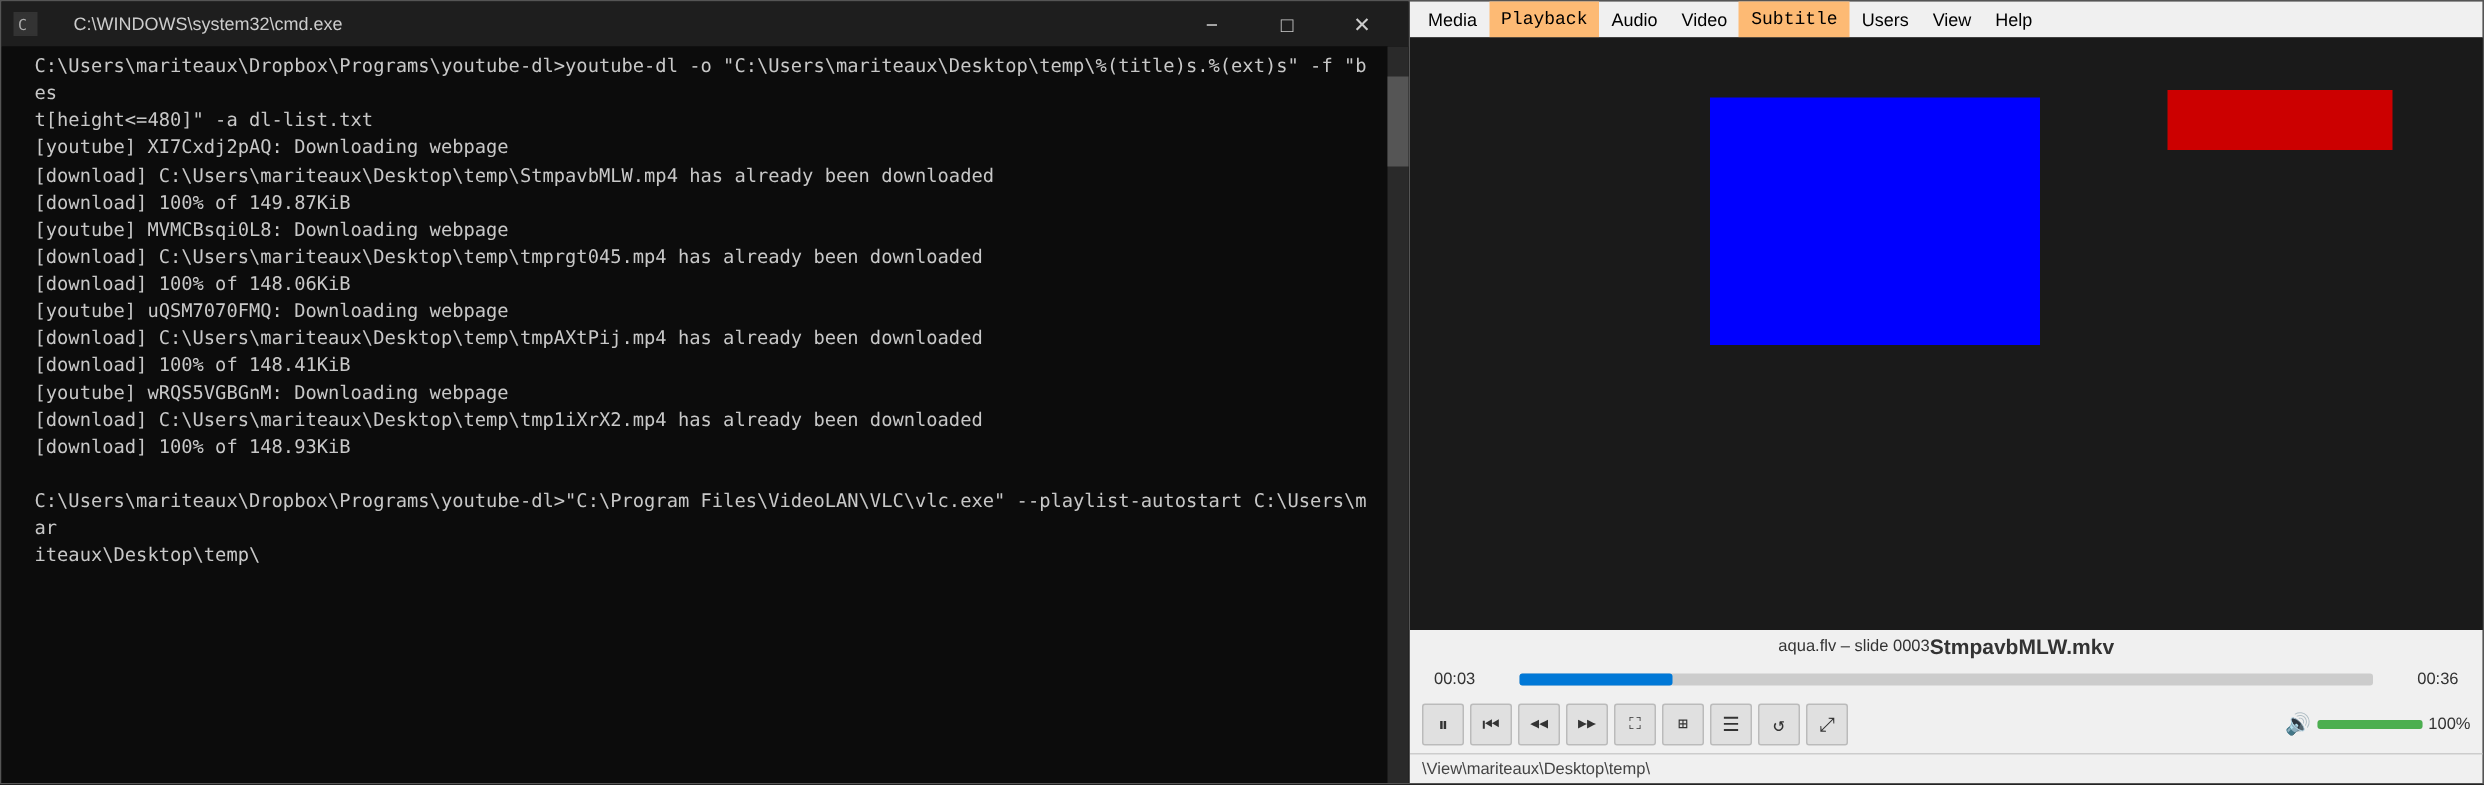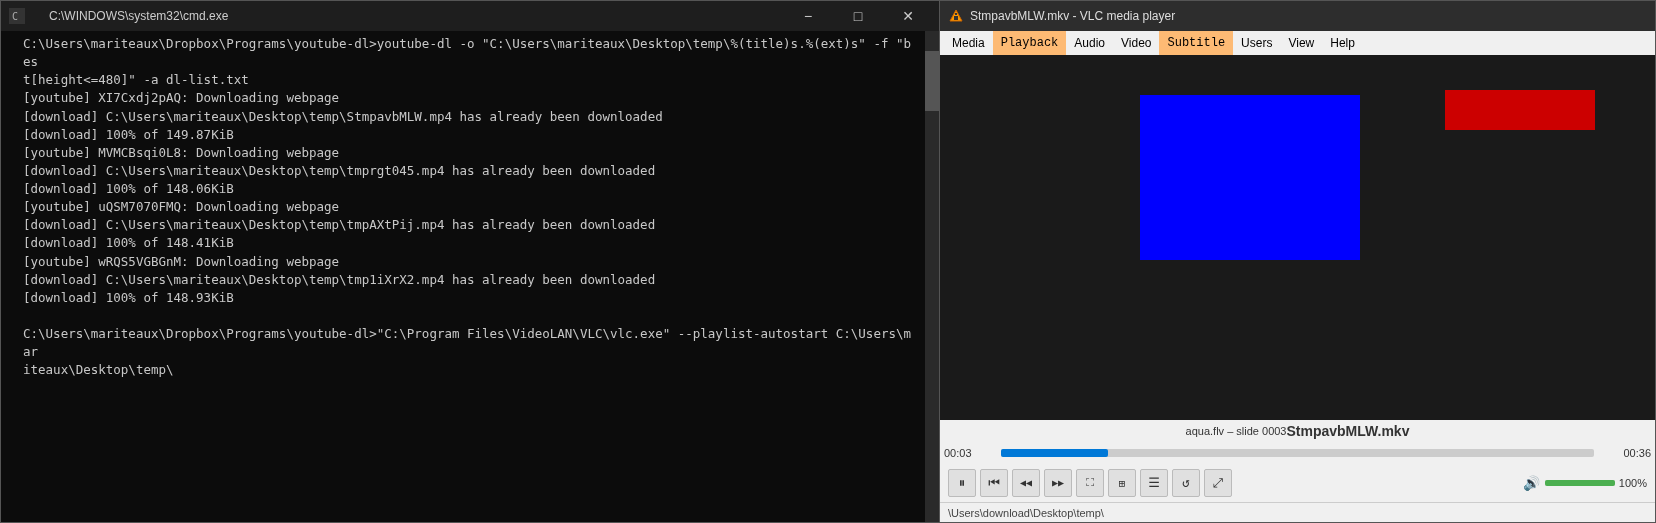--- a/index.html
+++ b/index.html
@@ -223,21 +223,21 @@
     .vlc-info-right {
       font-size: 14px;
       font-family: 'Arial', sans-serif;
       color: #333;
       font-weight: bold;
     }
 
     
     .vlc-progress-area {
       background: #f0f0f0;
-      padding: 2px 4px;
+      padding: 2px 16px;
       flex-shrink: 0;
       height: 22px;
       display: flex;
       align-items: center;
       gap: 21px;
     }
     .vlc-time-left {
       font-size: 11px;
       font-family: 'Segoe UI', sans-serif;
       color: #333;
@@ -371,35 +371,20 @@
 C:\Users\mariteaux\Dropbox\Programs\youtube-dl&gt;"C:\Program Files\VideoLAN\VLC\vlc.exe" --playlist-autostart C:\Users\mar
 iteaux\Desktop\temp\
 </pre>
   </div>
   <div class="cmd-scrollbar">
     <div class="cmd-scroll-thumb"></div>
   </div>
 </div>
 
 <div class="vlc-window">
-  <div class="vlc-titlebar">
-    <div class="vlc-logo">
-      <svg width="16" height="16" viewBox="0 0 16 16">
-        <polygon points="8,2 14,13 2,13" fill="#f90" stroke="#c60" stroke-width="1"></polygon>
-        <rect x="6" y="8" width="4" height="4" fill="#333"></rect>
-        <rect x="7" y="5" width="2" height="2" fill="#333"></rect>
-      </svg>
-    </div>
-    <span class="vlc-title-text">StmpavbMLW.mkv - VLC media player</span>
-    <div class="vlc-window-controls">
-      <div class="vlc-btn"></div>
-      <div class="vlc-btn"></div>
-      <div class="vlc-btn close"></div>
-    </div>
-  </div>
 
   <div class="vlc-menubar" id="vlc-menu">
   <div class="vlc-menu-item">Media</div>
       <div class="vlc-menu-item active">Playback</div>
       <div class="vlc-menu-item">Audio</div>
       <div class="vlc-menu-item">Video</div>
       <div class="vlc-menu-item active">Subtitle</div>
       <div class="vlc-menu-item">Users</div>
       <div class="vlc-menu-item">View</div>
       <div class="vlc-menu-item">Help</div>
@@ -439,15 +424,15 @@
     <div class="vlc-volume-area">
       <span class="vlc-volume-icon">🔊</span>
       <div class="vlc-volume-track">
         <div class="vlc-volume-fill"></div>
       </div>
       <span class="vlc-volume-label">100%</span>
     </div>
   </div>
 
   <div class="vlc-statusbar">
-    <span class="vlc-status-text">\Users\download\Desktop\temp\</span>
+    <span class="vlc-status-text">\View\mariteaux\Desktop\temp\</span>
   </div>
 </div>
 
 </body></html>

